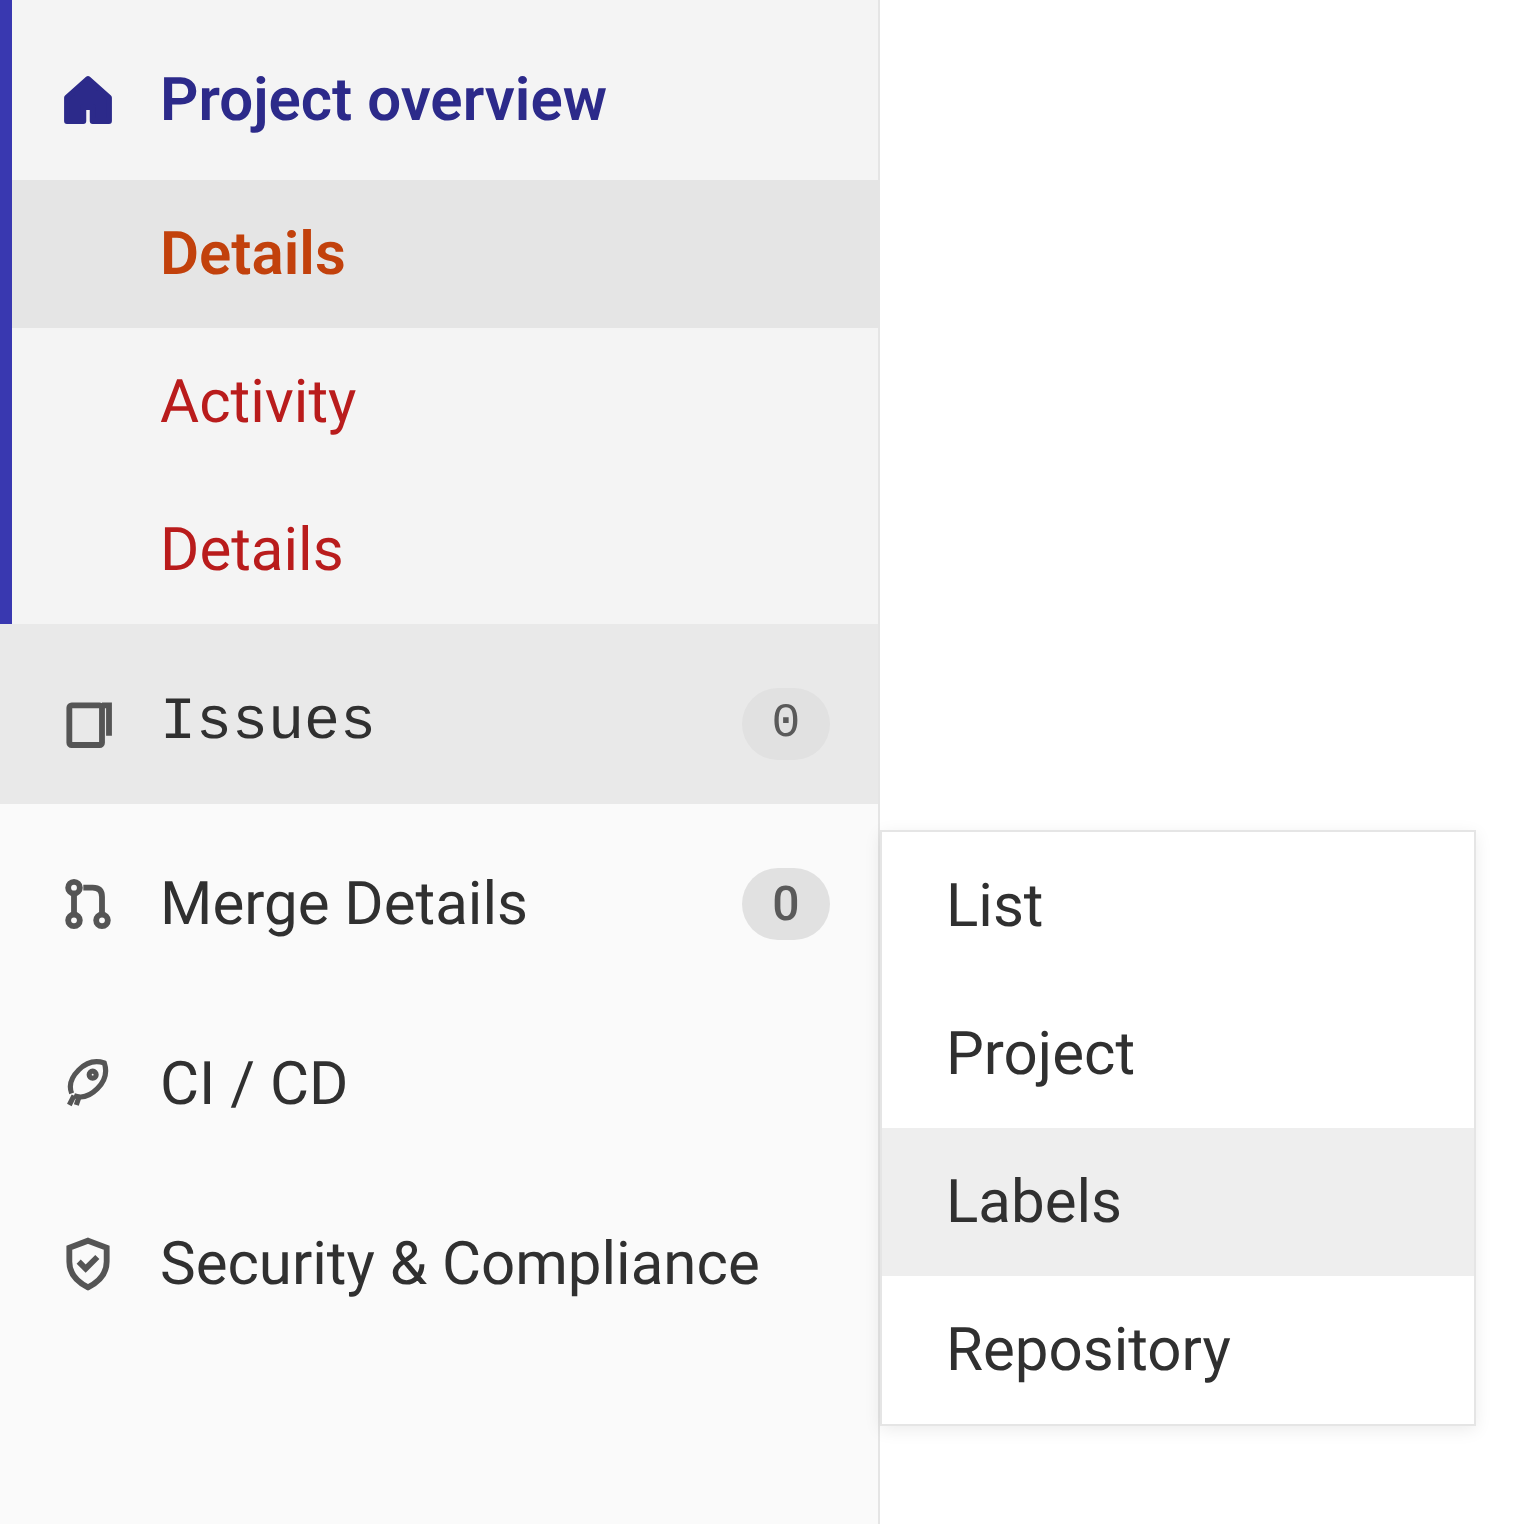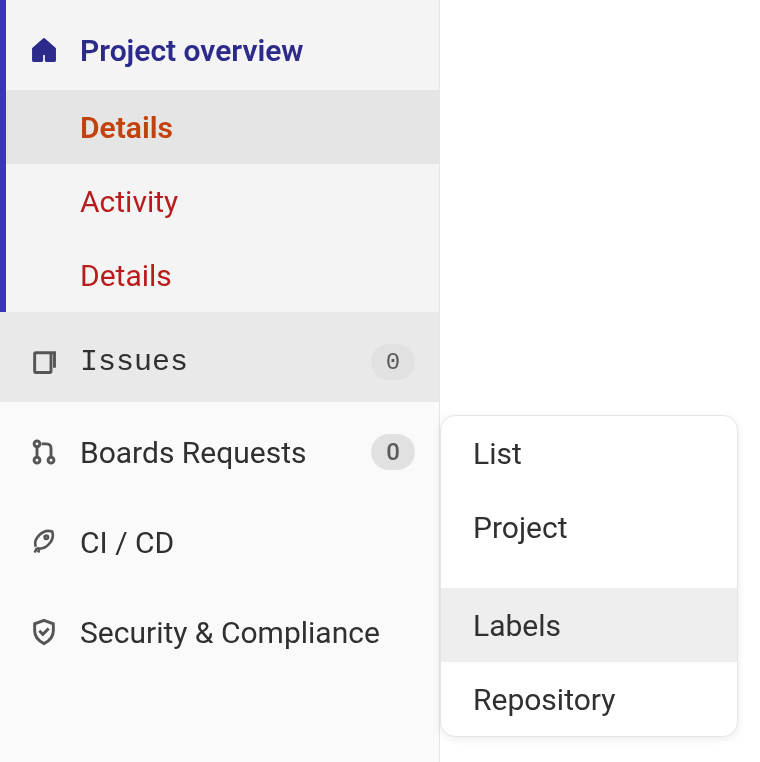--- a/index.html
+++ b/index.html
@@ -121,35 +121,34 @@
       font-size: 24px;
       font-weight: 500;
     }
     .flyout {
       position: absolute;
       left: 440px;
       top: 415px;
       width: 298px;
       background: #fff;
       border: 1px solid #e5e5e5;
-      border-radius: 15px;
+      border-radius: 0;
       box-shadow: 0 2px 8px rgba(0,0,0,0.08);
     }
     .flyout-item {
       padding: 0 32px;
       height: 74px;
       display: flex;
       align-items: center;
       font-size: 30px;
       color: #303030;
       cursor: pointer;
     }
     .flyout-item.highlighted {
       background: #eeeeee;
-      margin-top: 24px;
     }
   </style>
 </head>
 <body>
 
 <div class="sidebar">
 
   <div class="nav-item active active-sub">
     <span class="icon">
       <svg viewBox="0 0 24 24" fill="none" stroke="#2c2a8a" stroke-width="2.5">
@@ -186,21 +185,21 @@
   <div class="nav-item">
     <span class="icon">
       <svg viewBox="0 0 24 24" fill="none" stroke="#555" stroke-width="2.5">
         <circle cx="6" cy="5" r="2.5"></circle>
         <circle cx="6" cy="19" r="2.5"></circle>
         <circle cx="18" cy="19" r="2.5"></circle>
         <line x1="6" y1="7.5" x2="6" y2="16.5"></line>
         <path d="M18 16.5 V9 Q18 5 14 5 H10"></path>
       </svg>
     </span>
-    <span class="label">Boards Requests</span>
+    <span class="label">Merge Details</span>
     <span class="badge">0</span>
   </div>
 
   <div class="nav-item">
     <span class="icon">
       <svg viewBox="0 0 24 24" fill="none" stroke="#555" stroke-width="2.2">
         <path d="M5 16 Q3 11 8 6 Q13 1 19 3 Q21 9 16 14 Q11 19 6 17"></path>
         <circle cx="14" cy="8" r="1.5"></circle>
         <path d="M6 17 L4 21 M8 18 L7 21"></path>
       </svg>

